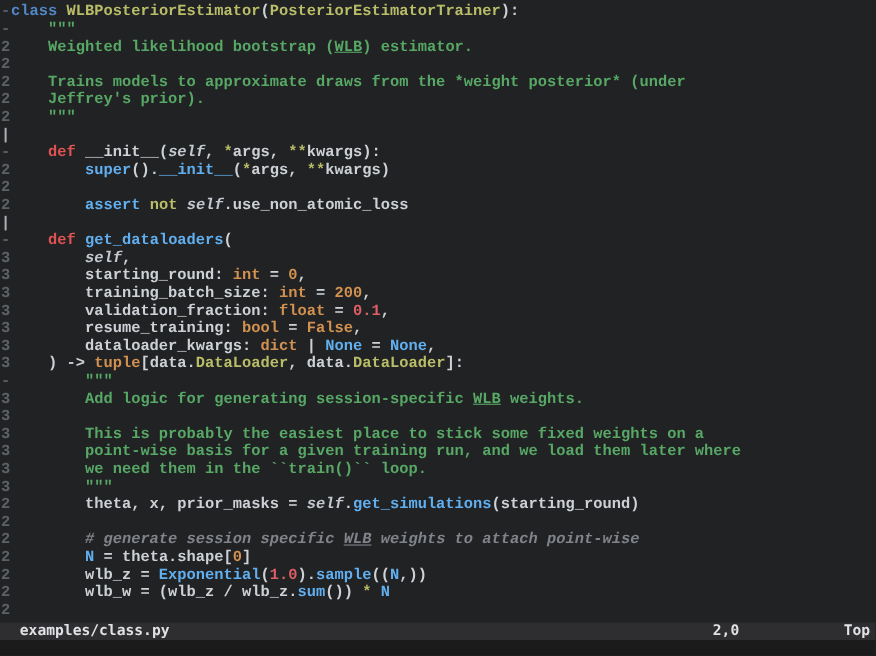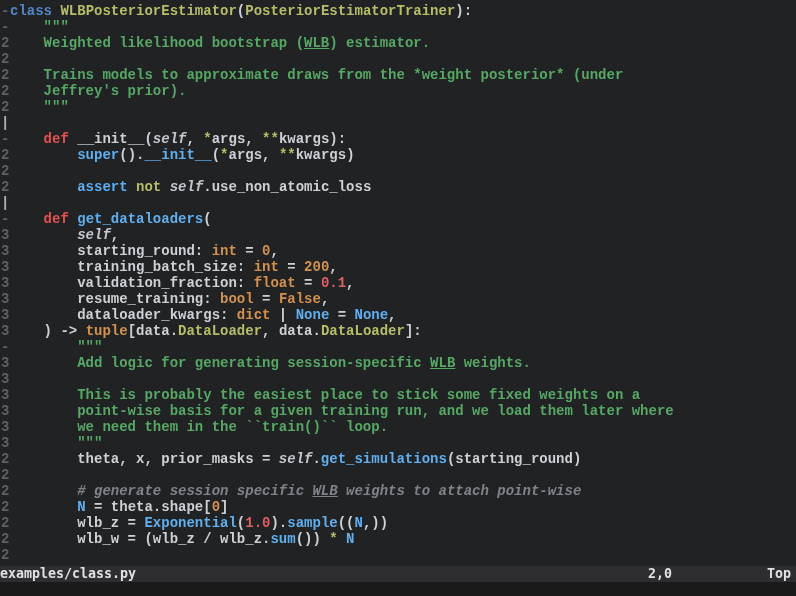--- a/index.html
+++ b/index.html
@@ -15,21 +15,21 @@
   .gut.bar{color:#aab0b6;}
   .tok{white-space:pre;}
   .i{font-style:italic;}
   .u{text-decoration:underline;}
   .statusline{
     position:absolute;left:0;top:566px;width:796px;height:16px;
     background:#2e2e30;color:#dfe1e4;
     font-family:"DejaVu Sans Mono",monospace;font-weight:700;
     font-size:13.3px;line-height:16px;white-space:pre;
   }
-  .fname{position:absolute;left:0;top:0;}
+  .fname{position:absolute;left:18px;top:0;}
   .ruler{position:absolute;left:648px;top:0;}
   .scrollpos{position:absolute;right:5px;top:0;}
   .cmdline{position:absolute;left:0;bottom:0;width:796px;height:14px;background:#1a1a1b;}
 </style>
 </head>
 <body>
 
 <div class="editor"><div class="row"><span class="gut">-</span><span class="tok" style="color: rgb(82, 134, 197);">class</span><span class="tok" style="color: rgb(205, 209, 214);"> </span><span class="tok" style="color: rgb(185, 189, 104);">WLBPosteriorEstimator</span><span class="tok" style="color: rgb(205, 209, 214);">(</span><span class="tok" style="color: rgb(185, 189, 104);">PosteriorEstimatorTrainer</span><span class="tok" style="color: rgb(205, 209, 214);">):</span></div><div class="row"><span class="gut">-</span><span class="tok" style="color: rgb(87, 167, 101);">    """</span></div><div class="row"><span class="gut">2</span><span class="tok" style="color: rgb(87, 167, 101);">    Weighted likelihood bootstrap (</span><span class="tok u" style="color: rgb(87, 167, 101);">WLB</span><span class="tok" style="color: rgb(87, 167, 101);">) estimator.</span></div><div class="row"><span class="gut">2</span></div><div class="row"><span class="gut">2</span><span class="tok" style="color: rgb(87, 167, 101);">    Trains models to approximate draws from the *weight posterior* (under</span></div><div class="row"><span class="gut">2</span><span class="tok" style="color: rgb(87, 167, 101);">    Jeffrey's prior).</span></div><div class="row"><span class="gut">2</span><span class="tok" style="color: rgb(87, 167, 101);">    """</span></div><div class="row"><span class="gut bar">|</span></div><div class="row"><span class="gut">-</span><span class="tok" style="color: rgb(205, 209, 214);">    </span><span class="tok" style="color: rgb(224, 82, 82);">def</span><span class="tok" style="color: rgb(205, 209, 214);"> __init__(</span><span class="tok i" style="color: rgb(195, 199, 207);">self</span><span class="tok" style="color: rgb(205, 209, 214);">, </span><span class="tok" style="color: rgb(185, 189, 104);">*</span><span class="tok" style="color: rgb(205, 209, 214);">args, </span><span class="tok" style="color: rgb(185, 189, 104);">**</span><span class="tok" style="color: rgb(205, 209, 214);">kwargs):</span></div><div class="row"><span class="gut">2</span><span class="tok" style="color: rgb(205, 209, 214);">        </span><span class="tok" style="color: rgb(97, 175, 239);">super</span><span class="tok" style="color: rgb(205, 209, 214);">().</span><span class="tok" style="color: rgb(97, 175, 239);">__init__</span><span class="tok" style="color: rgb(205, 209, 214);">(</span><span class="tok" style="color: rgb(185, 189, 104);">*</span><span class="tok" style="color: rgb(205, 209, 214);">args, </span><span class="tok" style="color: rgb(185, 189, 104);">**</span><span class="tok" style="color: rgb(205, 209, 214);">kwargs)</span></div><div class="row"><span class="gut">2</span></div><div class="row"><span class="gut">2</span><span class="tok" style="color: rgb(205, 209, 214);">        </span><span class="tok" style="color: rgb(97, 175, 239);">assert</span><span class="tok" style="color: rgb(205, 209, 214);"> </span><span class="tok" style="color: rgb(185, 189, 104);">not</span><span class="tok" style="color: rgb(205, 209, 214);"> </span><span class="tok i" style="color: rgb(195, 199, 207);">self</span><span class="tok" style="color: rgb(205, 209, 214);">.use_non_atomic_loss</span></div><div class="row"><span class="gut bar">|</span></div><div class="row"><span class="gut">-</span><span class="tok" style="color: rgb(205, 209, 214);">    </span><span class="tok" style="color: rgb(224, 82, 82);">def</span><span class="tok" style="color: rgb(205, 209, 214);"> </span><span class="tok" style="color: rgb(97, 175, 239);">get_dataloaders</span><span class="tok" style="color: rgb(205, 209, 214);">(</span></div><div class="row"><span class="gut">3</span><span class="tok" style="color: rgb(205, 209, 214);">        </span><span class="tok i" style="color: rgb(195, 199, 207);">self</span><span class="tok" style="color: rgb(205, 209, 214);">,</span></div><div class="row"><span class="gut">3</span><span class="tok" style="color: rgb(205, 209, 214);">        starting_round: </span><span class="tok" style="color: rgb(210, 145, 79);">int</span><span class="tok" style="color: rgb(205, 209, 214);"> = </span><span class="tok" style="color: rgb(210, 145, 79);">0</span><span class="tok" style="color: rgb(205, 209, 214);">,</span></div><div class="row"><span class="gut">3</span><span class="tok" style="color: rgb(205, 209, 214);">        training_batch_size: </span><span class="tok" style="color: rgb(210, 145, 79);">int</span><span class="tok" style="color: rgb(205, 209, 214);"> = </span><span class="tok" style="color: rgb(210, 145, 79);">200</span><span class="tok" style="color: rgb(205, 209, 214);">,</span></div><div class="row"><span class="gut">3</span><span class="tok" style="color: rgb(205, 209, 214);">        validation_fraction: </span><span class="tok" style="color: rgb(210, 145, 79);">float</span><span class="tok" style="color: rgb(205, 209, 214);"> = </span><span class="tok" style="color: rgb(222, 95, 102);">0.1</span><span class="tok" style="color: rgb(205, 209, 214);">,</span></div><div class="row"><span class="gut">3</span><span class="tok" style="color: rgb(205, 209, 214);">        resume_training: </span><span class="tok" style="color: rgb(210, 145, 79);">bool</span><span class="tok" style="color: rgb(205, 209, 214);"> = </span><span class="tok" style="color: rgb(210, 145, 79);">False</span><span class="tok" style="color: rgb(205, 209, 214);">,</span></div><div class="row"><span class="gut">3</span><span class="tok" style="color: rgb(205, 209, 214);">        dataloader_kwargs: </span><span class="tok" style="color: rgb(210, 145, 79);">dict</span><span class="tok" style="color: rgb(205, 209, 214);"> | </span><span class="tok" style="color: rgb(97, 175, 239);">None</span><span class="tok" style="color: rgb(205, 209, 214);"> = </span><span class="tok" style="color: rgb(97, 175, 239);">None</span><span class="tok" style="color: rgb(205, 209, 214);">,</span></div><div class="row"><span class="gut">3</span><span class="tok" style="color: rgb(205, 209, 214);">    ) -&gt; </span><span class="tok" style="color: rgb(210, 145, 79);">tuple</span><span class="tok" style="color: rgb(205, 209, 214);">[data.</span><span class="tok" style="color: rgb(185, 189, 104);">DataLoader</span><span class="tok" style="color: rgb(205, 209, 214);">, data.</span><span class="tok" style="color: rgb(185, 189, 104);">DataLoader</span><span class="tok" style="color: rgb(205, 209, 214);">]:</span></div><div class="row"><span class="gut">-</span><span class="tok" style="color: rgb(87, 167, 101);">        """</span></div><div class="row"><span class="gut">3</span><span class="tok" style="color: rgb(87, 167, 101);">        Add logic for generating session-specific </span><span class="tok u" style="color: rgb(87, 167, 101);">WLB</span><span class="tok" style="color: rgb(87, 167, 101);"> weights.</span></div><div class="row"><span class="gut">3</span></div><div class="row"><span class="gut">3</span><span class="tok" style="color: rgb(87, 167, 101);">        This is probably the easiest place to stick some fixed weights on a</span></div><div class="row"><span class="gut">3</span><span class="tok" style="color: rgb(87, 167, 101);">        point-wise basis for a given training run, and we load them later where</span></div><div class="row"><span class="gut">3</span><span class="tok" style="color: rgb(87, 167, 101);">        we need them in the ``train()`` loop.</span></div><div class="row"><span class="gut">3</span><span class="tok" style="color: rgb(87, 167, 101);">        """</span></div><div class="row"><span class="gut">2</span><span class="tok" style="color: rgb(205, 209, 214);">        theta, x, prior_masks = </span><span class="tok i" style="color: rgb(195, 199, 207);">self</span><span class="tok" style="color: rgb(205, 209, 214);">.</span><span class="tok" style="color: rgb(97, 175, 239);">get_simulations</span><span class="tok" style="color: rgb(205, 209, 214);">(starting_round)</span></div><div class="row"><span class="gut">2</span></div><div class="row"><span class="gut">2</span><span class="tok i" style="color: rgb(128, 131, 138);">        # generate session specific </span><span class="tok i u" style="color: rgb(128, 131, 138);">WLB</span><span class="tok i" style="color: rgb(128, 131, 138);"> weights to attach point-wise</span></div><div class="row"><span class="gut">2</span><span class="tok" style="color: rgb(205, 209, 214);">        </span><span class="tok" style="color: rgb(97, 175, 239);">N</span><span class="tok" style="color: rgb(205, 209, 214);"> = theta.shape[</span><span class="tok" style="color: rgb(210, 145, 79);">0</span><span class="tok" style="color: rgb(205, 209, 214);">]</span></div><div class="row"><span class="gut">2</span><span class="tok" style="color: rgb(205, 209, 214);">        wlb_z = </span><span class="tok" style="color: rgb(97, 175, 239);">Exponential</span><span class="tok" style="color: rgb(205, 209, 214);">(</span><span class="tok" style="color: rgb(222, 95, 102);">1.0</span><span class="tok" style="color: rgb(205, 209, 214);">).</span><span class="tok" style="color: rgb(97, 175, 239);">sample</span><span class="tok" style="color: rgb(205, 209, 214);">((</span><span class="tok" style="color: rgb(97, 175, 239);">N</span><span class="tok" style="color: rgb(205, 209, 214);">,))</span></div><div class="row"><span class="gut">2</span><span class="tok" style="color: rgb(205, 209, 214);">        wlb_w = (wlb_z / wlb_z.</span><span class="tok" style="color: rgb(97, 175, 239);">sum</span><span class="tok" style="color: rgb(205, 209, 214);">()) </span><span class="tok" style="color: rgb(185, 189, 104);">*</span><span class="tok" style="color: rgb(205, 209, 214);"> </span><span class="tok" style="color: rgb(97, 175, 239);">N</span></div><div class="row"><span class="gut">2</span></div></div>
 
 <div class="statusline">

